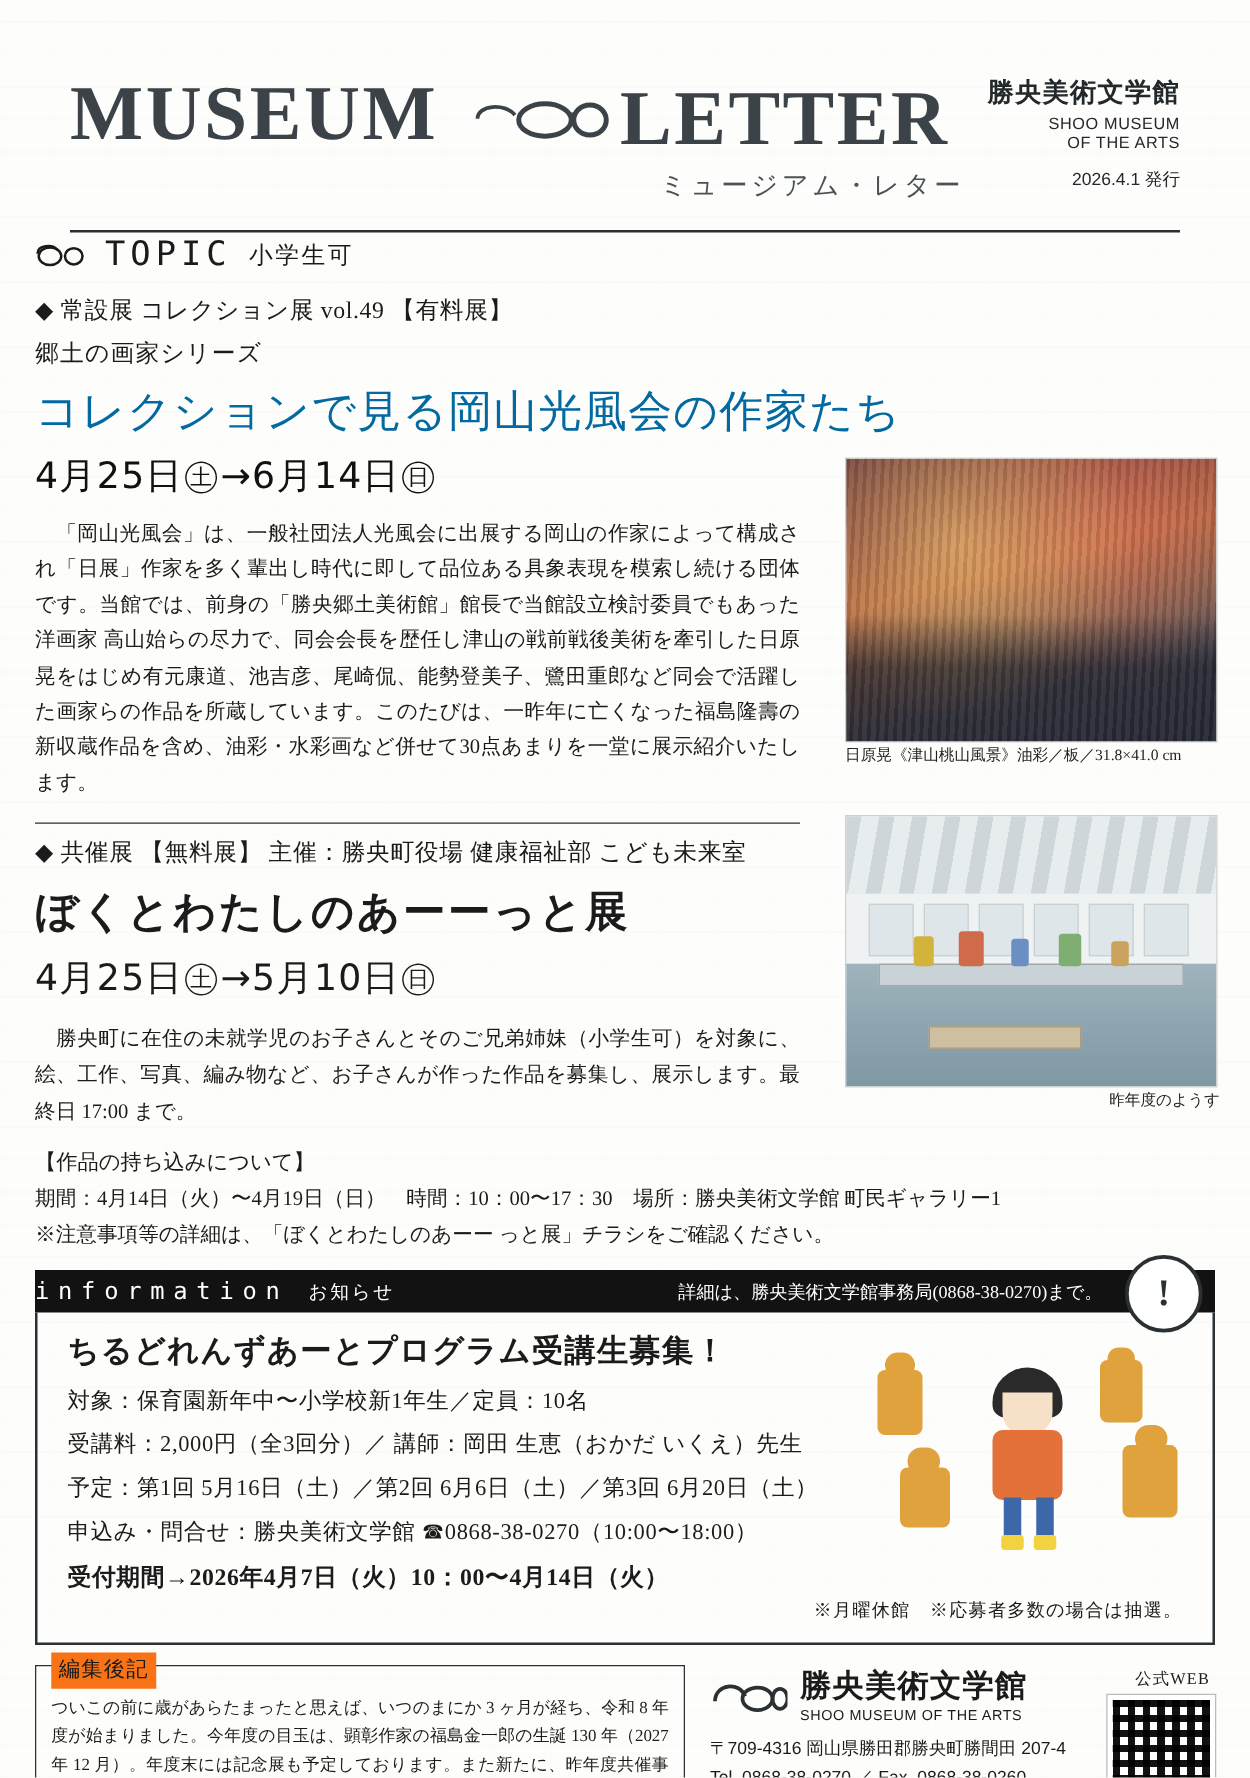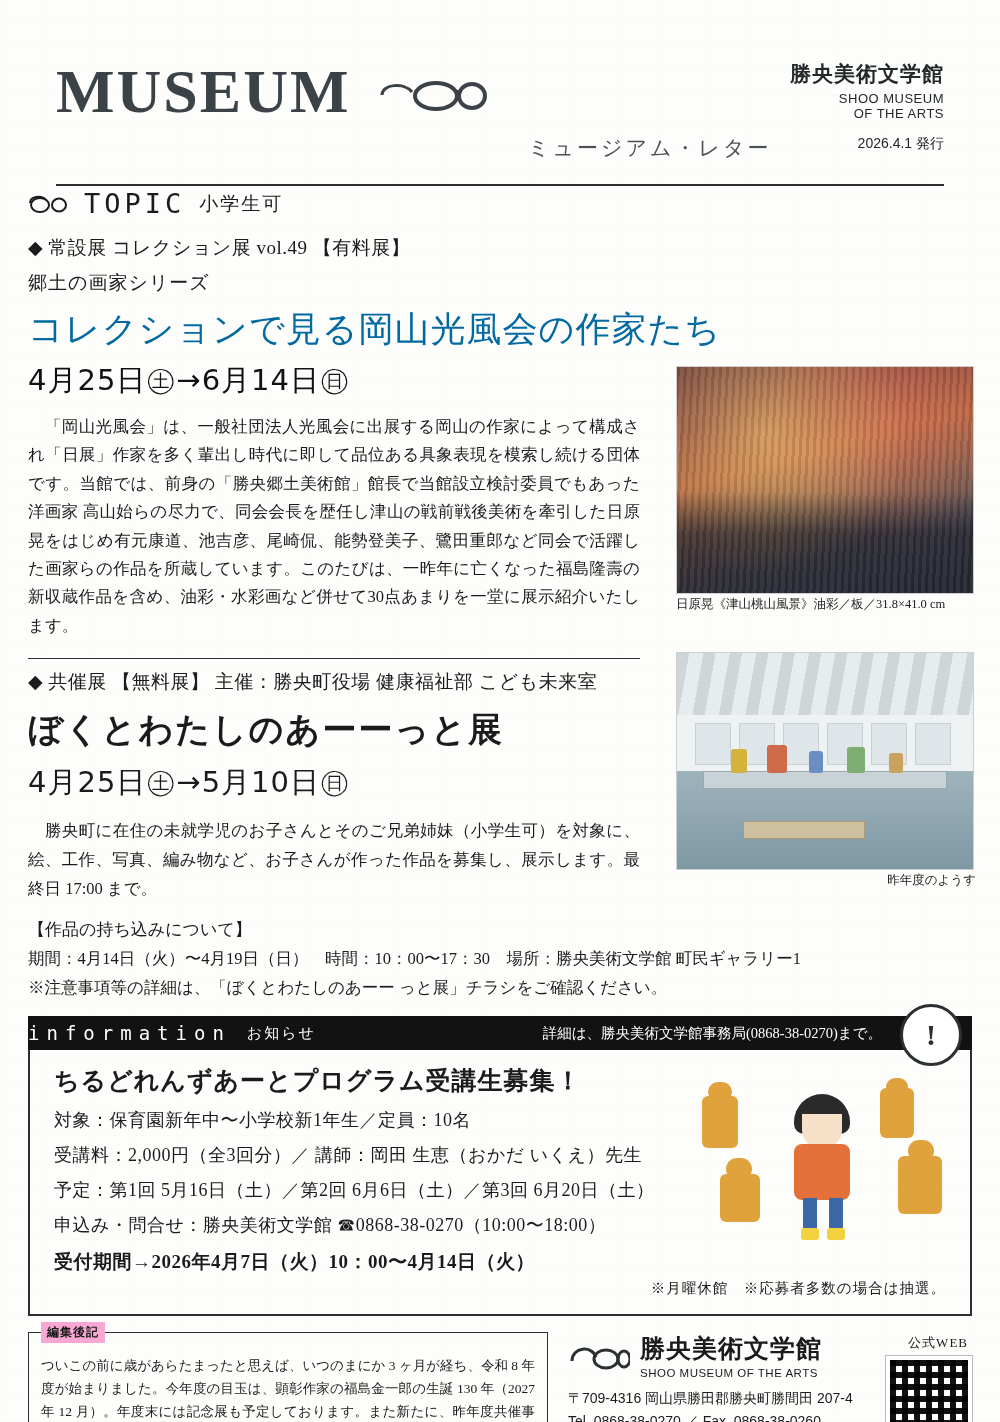--- a/index.html
+++ b/index.html
@@ -168,22 +168,22 @@
   .girl-leg{position:absolute;top:120px;width:14px;height:34px;background:#3d68a8;}
   .girl-boot{position:absolute;top:150px;width:18px;height:12px;background:#f3d23f;border-radius:3px;}
 
   
   .footer{margin-top:16px;width:944px;display:flex;gap:16px;}
   .editor{
     width:520px;box-sizing:border-box;border:1px solid #2b3033;padding:10px 12px 12px;
     font-size:13.5px;line-height:1.68;position:relative;
   }
   .editor .etitle{
-    position:absolute;left:12px;top:-11px;background:#f9a8d4;padding:0 6px;
-    font-size:12px;font-weight:bold;letter-spacing:1px;
+    position:absolute;left:12px;top:-11px;background:#f97316;padding:0 6px;
+    font-size:17px;font-weight:normal;letter-spacing:1px;
   }
   .editor .ebody{margin-top:12px;text-align:justify;}
   .addr{flex:1;padding-left:4px;position:relative;}
   .logo-row{display:flex;align-items:center;gap:10px;}
   .logo-name{font-size:25px;font-weight:bold;letter-spacing:1px;}
   .logo-en{font-family:"Liberation Sans",sans-serif;font-size:11.5px;letter-spacing:.5px;margin-top:2px;}
   .addr-lines{font-family:"Liberation Sans",sans-serif;font-size:14px;line-height:1.62;margin-top:8px;}
   .web-label{position:absolute;right:4px;top:2px;font-size:13px;letter-spacing:1px;}
   .qr{position:absolute;right:0;top:24px;width:78px;height:78px;
       background:
@@ -201,20 +201,21 @@
   <div class="masthead">
     <div class="mh-title">MUSEUM</div>
 
     <svg class="mh-glasses" viewBox="0 0 110 34">
       <path d="M4 17 C4 6, 26 4, 34 14" fill="none" stroke="#3c4348" stroke-width="3"></path>
       <ellipse cx="58" cy="18" rx="21" ry="13" fill="none" stroke="#3c4348" stroke-width="4"></ellipse>
       <ellipse cx="94" cy="18" rx="13" ry="12" fill="none" stroke="#3c4348" stroke-width="4"></ellipse>
       <path d="M79 14 L81 14" stroke="#3c4348" stroke-width="4"></path>
     </svg>
 
+    <div class="mh-letter">LETTER</div>
     <div class="mh-sub">ミュージアム・レター</div>
 
 
     <div class="mh-right">
       <div class="jp">勝央美術文学館</div>
       <div class="en1">SHOO MUSEUM</div>
       <div class="en2">OF THE ARTS</div>
       <div class="date">2026.4.1 発行</div>
     </div>
 

